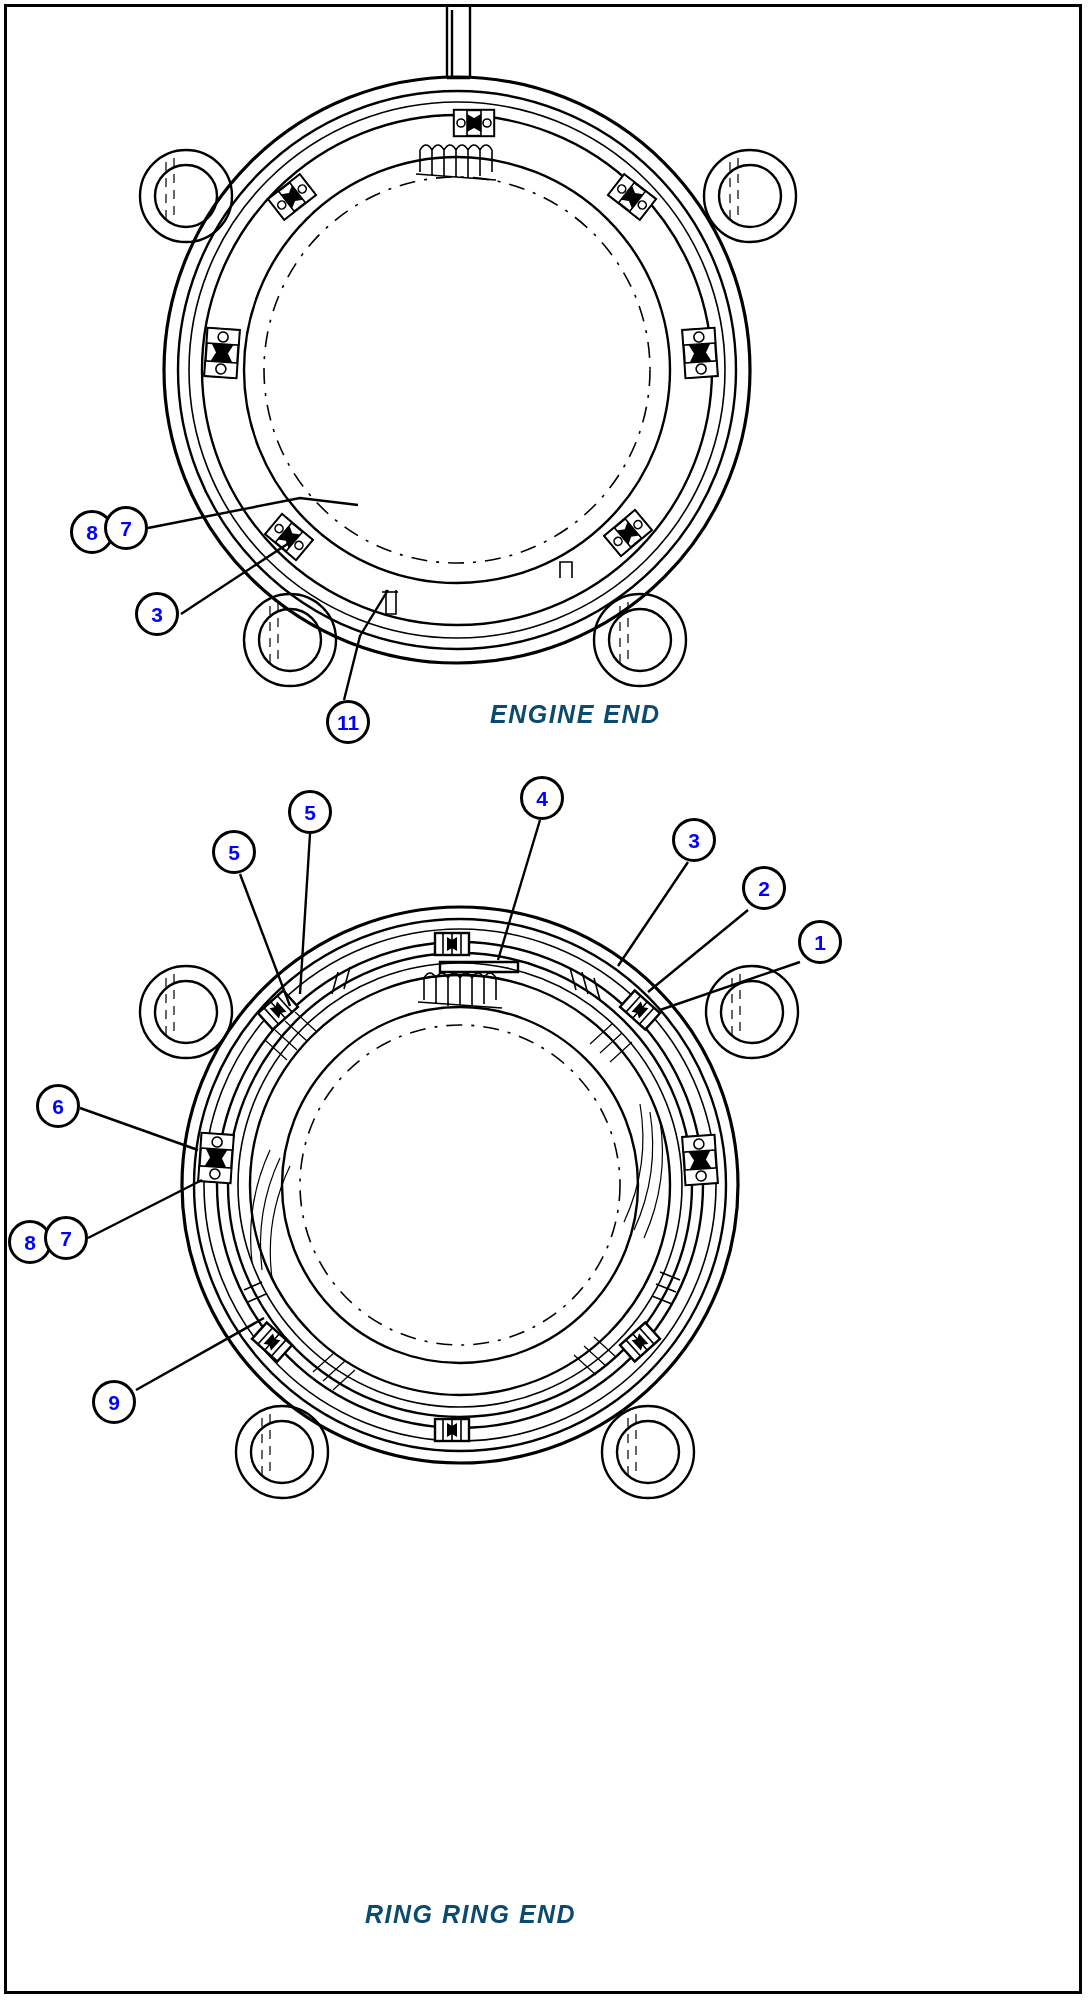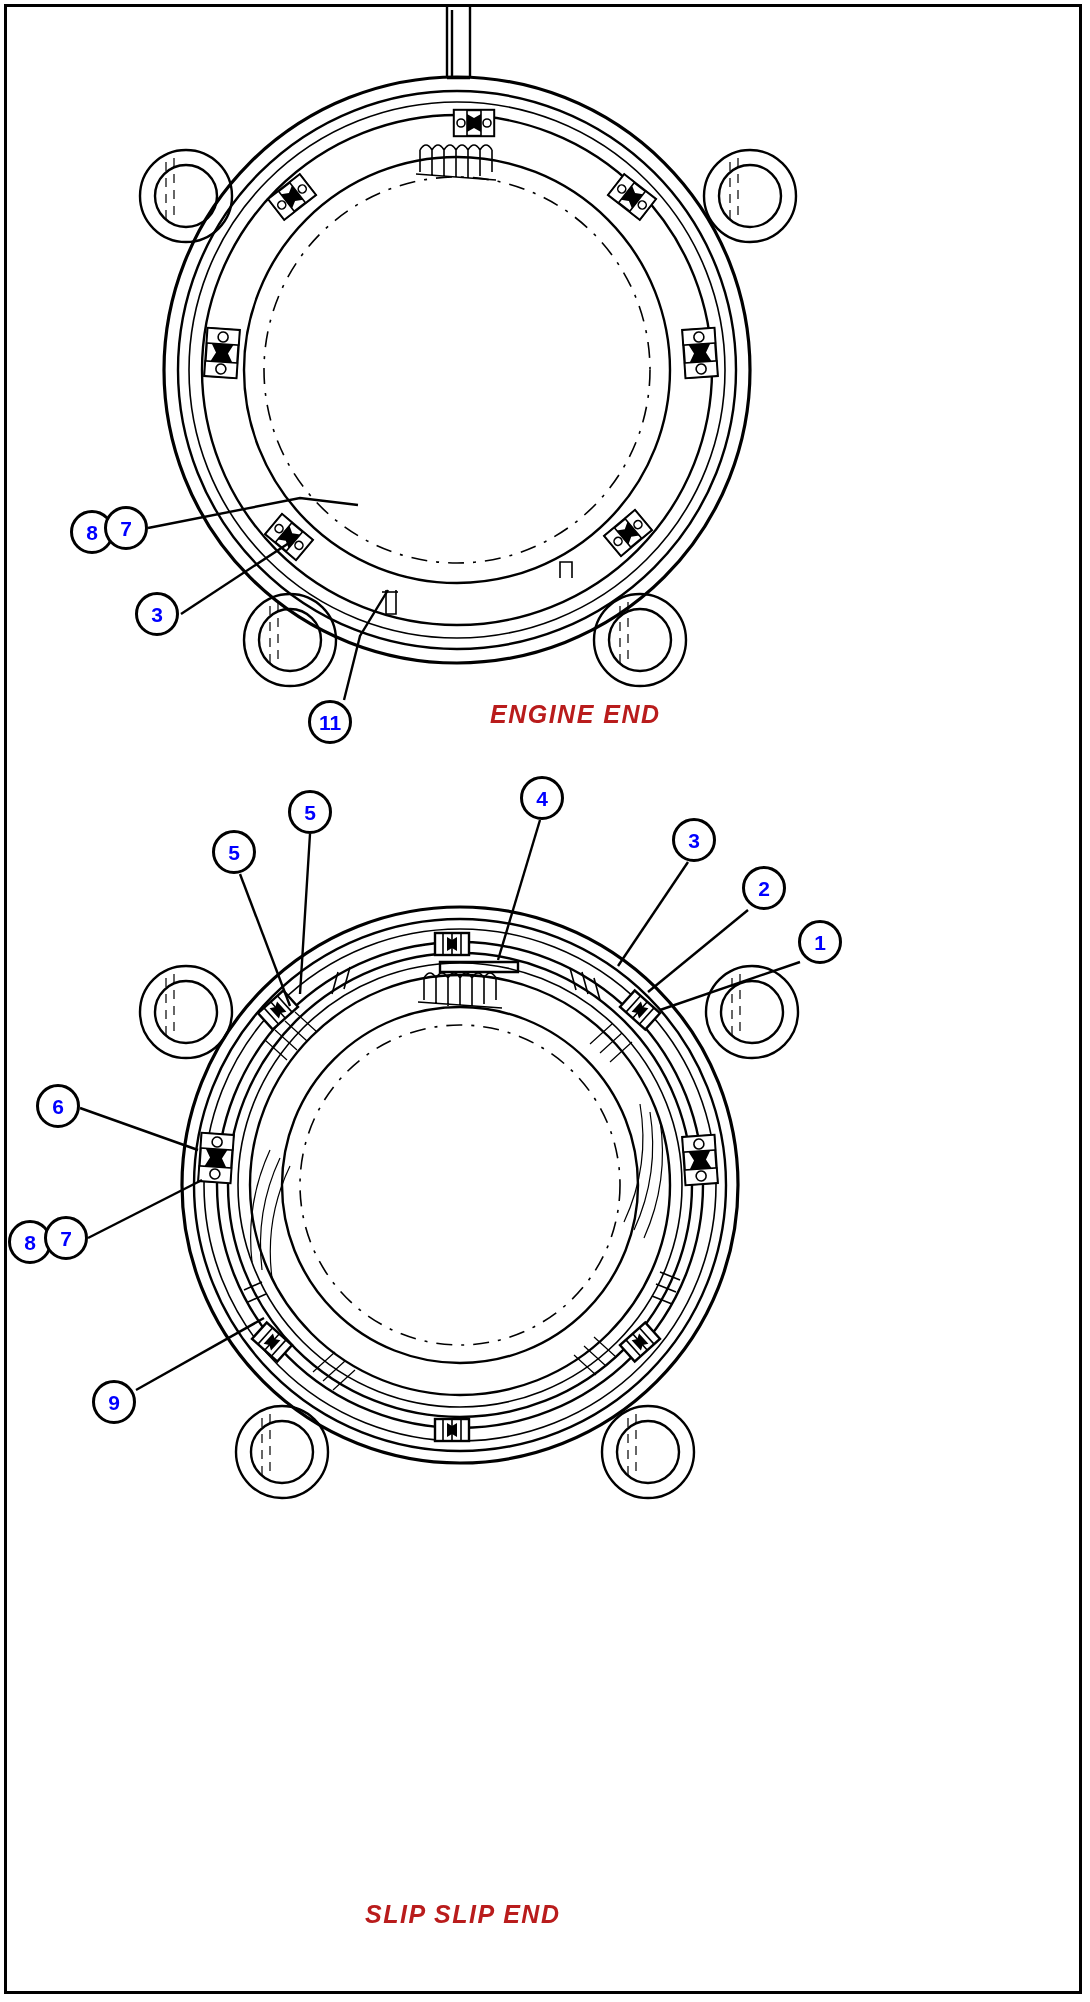--- a/index.html
+++ b/index.html
@@ -3,21 +3,21 @@
 <meta charset="utf-8">
 <style>
   html,body{margin:0;padding:0;background:#ffffff;}
   body{width:1090px;height:2002px;font-family:"Liberation Sans",sans-serif;}
   #page{position:relative;width:1090px;height:2002px;background:#fff;overflow:hidden;}
   #frame{position:absolute;left:4px;top:4px;width:1078px;height:1990px;border:3px solid #000;box-sizing:border-box;}
   svg.art{position:absolute;left:0;top:0;width:1090px;height:2002px;}
   .balloon{position:absolute;width:44px;height:44px;border:3px solid #000;border-radius:50%;
     background:#fff;box-sizing:border-box;display:flex;align-items:center;justify-content:center;
     color:#0000ff;font-weight:bold;font-size:21px;font-family:"Liberation Sans",sans-serif;line-height:1;z-index:20;}
-  .endlabel{position:absolute;color:#b91c1c;font-weight:bold;font-style:italic;
+  .endlabel{position:absolute;color:#0c4a6e;font-weight:bold;font-style:italic;
     font-size:25px;letter-spacing:1.5px;font-family:"Liberation Sans",sans-serif;white-space:nowrap;z-index:15;}
 </style>
 </head>
 <body>
 
 <div id="page">
 
   <div id="frame"></div>
 
   <svg class="art" viewBox="0 0 1090 2002">
@@ -214,30 +214,30 @@
       <path d="M 800 962 L 660 1010"></path>
       <path d="M 80 1108 L 198 1150"></path>
       <path d="M 88 1238 L 202 1180"></path>
       <path d="M 136 1390 L 264 1318"></path>
     </g>
   </svg>
 
   <div class="balloon" style="left:70px;top:510px;">8</div>
   <div class="balloon" style="left:104px;top:506px;">7</div>
   <div class="balloon" style="left:135px;top:592px;">3</div>
-  <div class="balloon" style="left:308px;top:700px;">11</div>
+  <div class="balloon" style="left:326px;top:700px;">11</div>
 
   <div class="endlabel" style="left:490px;top:700px;">ENGINE END</div>
 
   <div class="balloon" style="left:212px;top:830px;">5</div>
   <div class="balloon" style="left:288px;top:790px;">5</div>
   <div class="balloon" style="left:520px;top:776px;">4</div>
   <div class="balloon" style="left:672px;top:818px;">3</div>
   <div class="balloon" style="left:742px;top:866px;">2</div>
   <div class="balloon" style="left:798px;top:920px;">1</div>
   <div class="balloon" style="left:36px;top:1084px;">6</div>
   <div class="balloon" style="left:8px;top:1220px;">8</div>
   <div class="balloon" style="left:44px;top:1216px;">7</div>
   <div class="balloon" style="left:92px;top:1380px;">9</div>
 
-  <div class="endlabel" style="left:365px;top:1900px;">SLIP SLIP END</div>
+  <div class="endlabel" style="left:365px;top:1900px;">RING RING END</div>
 
 </div>
 
 </body></html>

